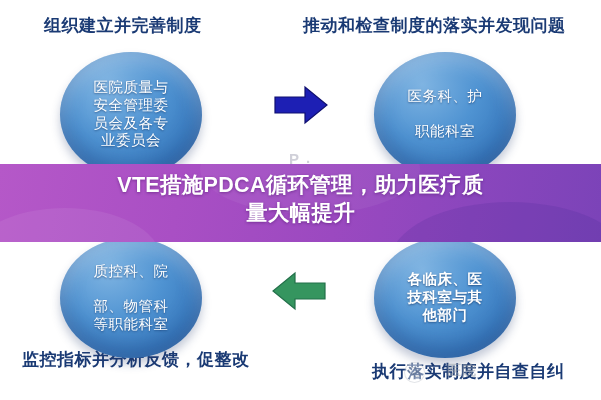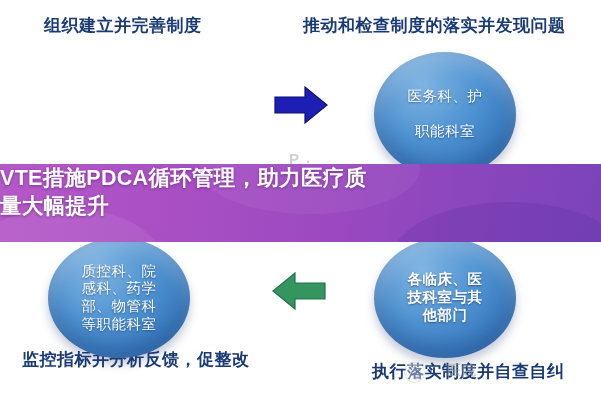--- a/index.html
+++ b/index.html
@@ -38,21 +38,21 @@
     box-shadow:0 6px 10px rgba(40,60,110,.28), inset 0 -10px 22px rgba(20,50,110,.35), inset 0 10px 18px rgba(255,255,255,.30);
   }
   .ellipse .etext{
     display:block;padding:0 14px;
     text-shadow:0 1px 2px rgba(10,35,80,.55);
   }
   .ell-tl{left:60px;top:52px;width:142px;height:125px;
     background:radial-gradient(ellipse at 34% 26%, #7fb4e2 0%, #4f93d2 42%, #3a7cc0 72%, #2f6aa9 100%);}
   .ell-tr{left:374px;top:52px;width:142px;height:125px;
     background:radial-gradient(ellipse at 34% 26%, #7fb4e2 0%, #4f93d2 42%, #3a7cc0 72%, #2f6aa9 100%);text-align:center;}
-  .ell-bl{left:48px;top:238px;width:142px;height:120px;
+  .ell-bl{left:60px;top:238px;width:142px;height:120px;
     background:radial-gradient(ellipse at 34% 26%, #7fb4e2 0%, #4f93d2 42%, #3a7cc0 72%, #2f6aa9 100%);text-align:right;}
   .ell-br{left:374px;top:238px;width:142px;height:120px;
     background:radial-gradient(ellipse at 34% 26%, #7fb4e2 0%, #4f93d2 42%, #3a7cc0 72%, #2f6aa9 100%);font-weight:bold;}
 
   
   .arrow{position:absolute;}
   #arrow-right{left:273px;top:84px;width:56px;height:42px;}
   #arrow-left{left:271px;top:271px;width:56px;height:40px;}
   #arrow-down{left:443px;top:186px;width:38px;height:58px;z-index:6;}
   #arrow-up{left:128px;top:186px;width:34px;height:56px;z-index:6;}
@@ -71,25 +71,27 @@
     background:linear-gradient(100deg,#b558c8 0%,#a94fc4 30%,#9b49c0 56%,#8a46bd 78%,#7b43b8 100%);
     z-index:10;
     overflow:hidden;
   }
   #banner .blob1{position:absolute;left:-30px;top:44px;width:190px;height:100px;border-radius:50%;background:rgba(255,255,255,.07);}
   #banner .blob2{position:absolute;left:390px;top:38px;width:240px;height:120px;border-radius:50%;background:rgba(60,40,140,.16);}
   #banner .blob3{position:absolute;left:200px;top:-40px;width:220px;height:90px;border-radius:50%;background:rgba(255,255,255,.05);}
   #banner-text{
     position:relative;z-index:3;
     width:601px;
+    text-align:center;
     color:#ffffff;
     font-weight:bold;
     font-size:21.5px;
     line-height:1.32;
     letter-spacing:.3px;
+    padding-top:7px;
     box-sizing:border-box;
     text-shadow:0 1px 3px rgba(60,10,90,.45);
   }
 
   
   #watermark{
     position:absolute;left:404px;top:362px;
     display:flex;align-items:flex-start;gap:22px;
     z-index:9;opacity:.55;
   }
@@ -111,33 +113,41 @@
   <div class="pdca-letter" style="left:289px;top:150px;">P</div>
   <div class="pdca-letter" style="left:306px;top:153px;">·</div>
   <div class="pdca-letter" style="left:306px;top:212px;">D</div>
   <div class="pdca-letter" style="left:288px;top:216px;">·</div>
 
   <div class="heading" id="head-tr">推动和检查制度的落实并发现问题</div>
   <div class="heading" id="head-tl">组织建立并完善制度</div>
   <div class="heading" id="head-bl">监控指标并分析反馈，促整改</div>
   <div class="heading" id="head-br">执行落实制度并自查自纠</div>
 
+  <div class="ellipse ell-tl">
+    <span class="etext">
+      <span>医院质量与</span><br>
+      <span>安全管理委</span><br>
+      <span>员会及各专</span><br>
+      <span>业委员会</span>
+    </span>
+  </div>
 
   <div class="ellipse ell-tr">
     <span class="etext">
       <span>医务科、护</span><br>
       <br>
       <span>职能科室</span>
     </span>
   </div>
 
   <div class="ellipse ell-bl">
     <span class="etext">
       <span>质控科、院</span><br>
-      <span>感科、药学</span><br>
+      <br>
       <span>部、物管科</span><br>
       <span>等职能科室</span>
     </span>
   </div>
 
   <div class="ellipse ell-br">
     <span class="etext">
       <span>各临床、医</span><br>
       <span>技科室与其</span><br>
       <span>他部门</span>

